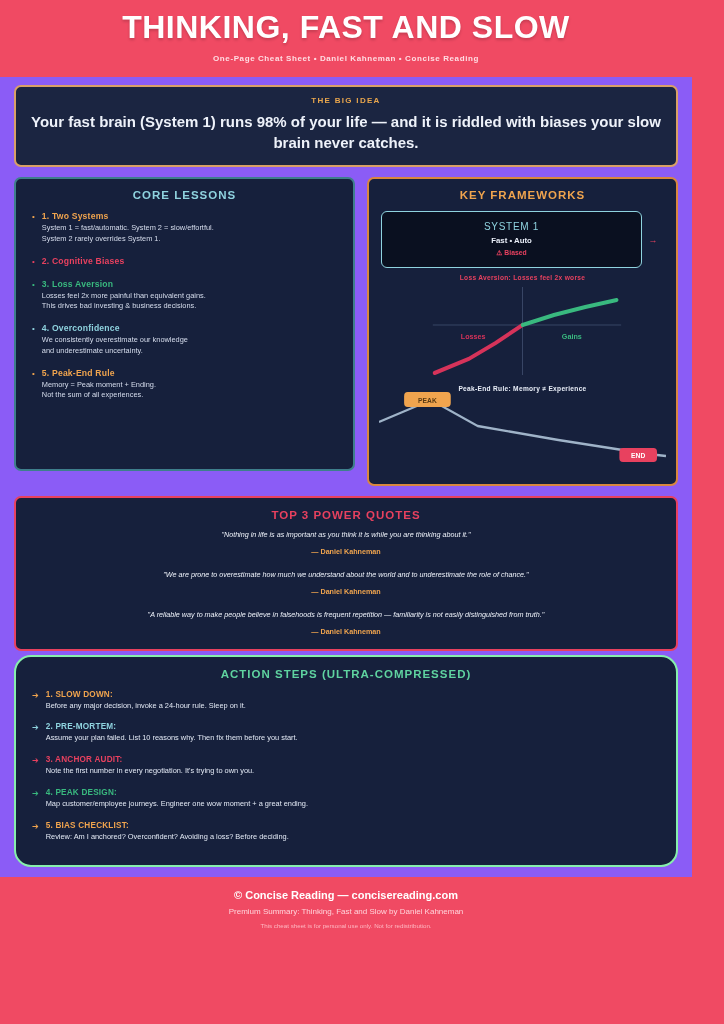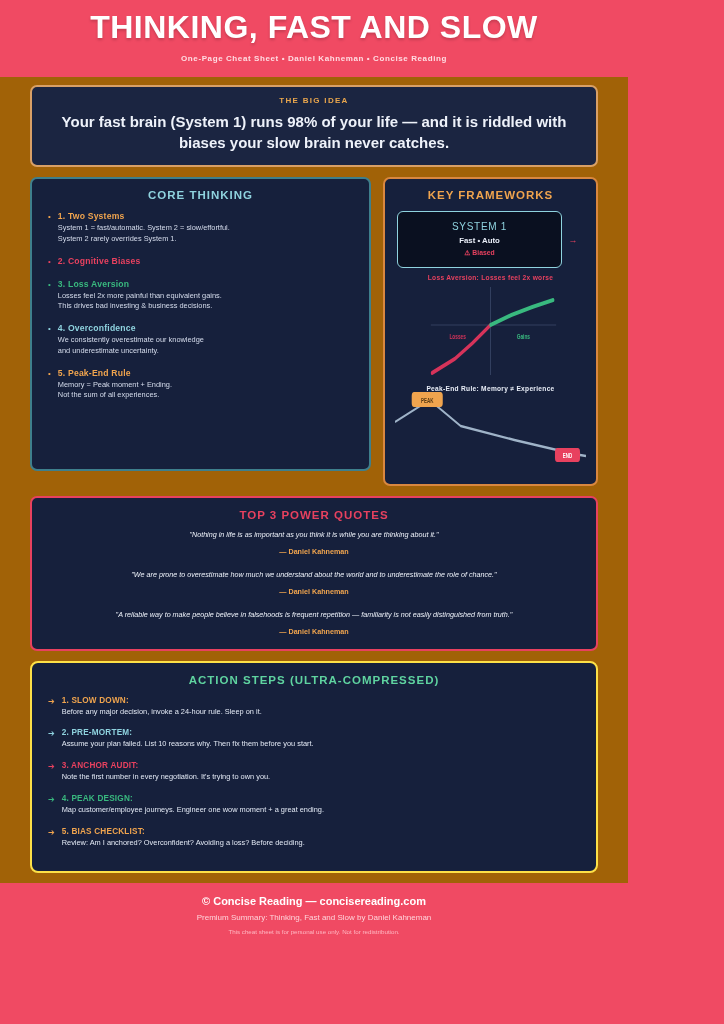--- a/index.html
+++ b/index.html
@@ -2,36 +2,36 @@
 <html><head>
 <meta charset="utf-8">
 <style>
   html,body{margin:0;padding:0;}
   body{
     width:724px;height:1024px;
     background:#f04a63;
     font-family:"Liberation Sans",sans-serif;
     overflow:hidden;
   }
-  .page{position:relative;width:628px;height:1024px;background:#f04a63;}
+  .page{position:relative;width:692px;height:1024px;background:#f04a63;}
 
   
   .header{background:#f04a63;padding:10px 0 14px;text-align:center;}
   .header h1{
     margin:0;font-size:32px;font-weight:bold;color:#ffffff;
     letter-spacing:.5px;line-height:1.1;
     text-shadow:0 2px 3px rgba(0,0,0,.18);
   }
   .header .sub{
     margin-top:9px;font-size:8px;font-weight:bold;color:#ffdde3;
     letter-spacing:.6px;
   }
 
   
-  .body{background:#a16207;padding:8px 30px 10px;}
+  .body{background:#8b5cf6;padding:8px 14px 10px;}
 
   
   .bigidea{
     border:2px solid #d9a066;background:#1b2541;border-radius:7px;
     padding:9px 14px 12px;text-align:center;
   }
   .bigidea .t{
     font-size:8px;font-weight:bold;color:#e9a64d;letter-spacing:1.3px;
   }
   .bigidea .d{
@@ -88,21 +88,21 @@
     margin-top:10px;border:2px solid #e8415f;border-radius:7px;background:#16203c;
     padding:9px 16px 13px;text-align:center;
   }
   .quotes .card-title{color:#e8415f;margin-bottom:9px;}
   .q{font-size:7.2px;font-style:italic;color:#eef2fa;line-height:1.5;margin:0;}
   .attr{font-size:7.2px;font-weight:bold;color:#f0a44e;margin:6px 0 14px;}
   .attr.last{margin-bottom:0;}
 
   
   .actions{
-    margin-top:10px;border:2px solid #fde047;border-radius:8px;background:#16203c;
+    margin-top:4px;border:2px solid #86efac;border-radius:17px;background:#16203c;
     padding:9px 10px 12px;
   }
   .actions .card-title{color:#5fd3a0;margin-bottom:10px;font-size:11.5px;}
   .step{display:flex;gap:7px;margin:0 0 11px 6px;}
   .step h4{margin:0 0 2px;font-size:8.2px;font-weight:bold;letter-spacing:.2px;}
   .step p{margin:0;font-size:7.4px;line-height:1.45;color:#e3e9f5;}
 
   
   .footer{background:#f04a63;text-align:center;padding:12px 0 10px;}
   .footer .f1{font-size:11px;font-weight:bold;color:#ffffff;}
@@ -123,21 +123,21 @@
 
     <div class="bigidea">
       <div class="t">THE BIG IDEA</div>
       <div class="d">Your fast brain (System 1) runs 98% of your life — and it is riddled with biases your slow brain never catches.</div>
     </div>
 
     <div class="row">
 
       <div class="col-left">
         <div class="card lessons">
-          <div class="card-title">CORE THINKING</div>
+          <div class="card-title">CORE LESSONS</div>
           <div id="lessons-list">
   <div class="lesson">
     <span class="bullet" style="color:#f0a44e">•</span>
     <div style="flex:1">
       <h4 style="color:#f0a44e">1. Two Systems</h4>
       <p>System 1 = fast/automatic. System 2 = slow/effortful.<br>System 2 rarely overrides System 1.</p>
     </div>
   </div>
   <div class="lesson">
     <span class="bullet" style="color:#e8415f">•</span>

